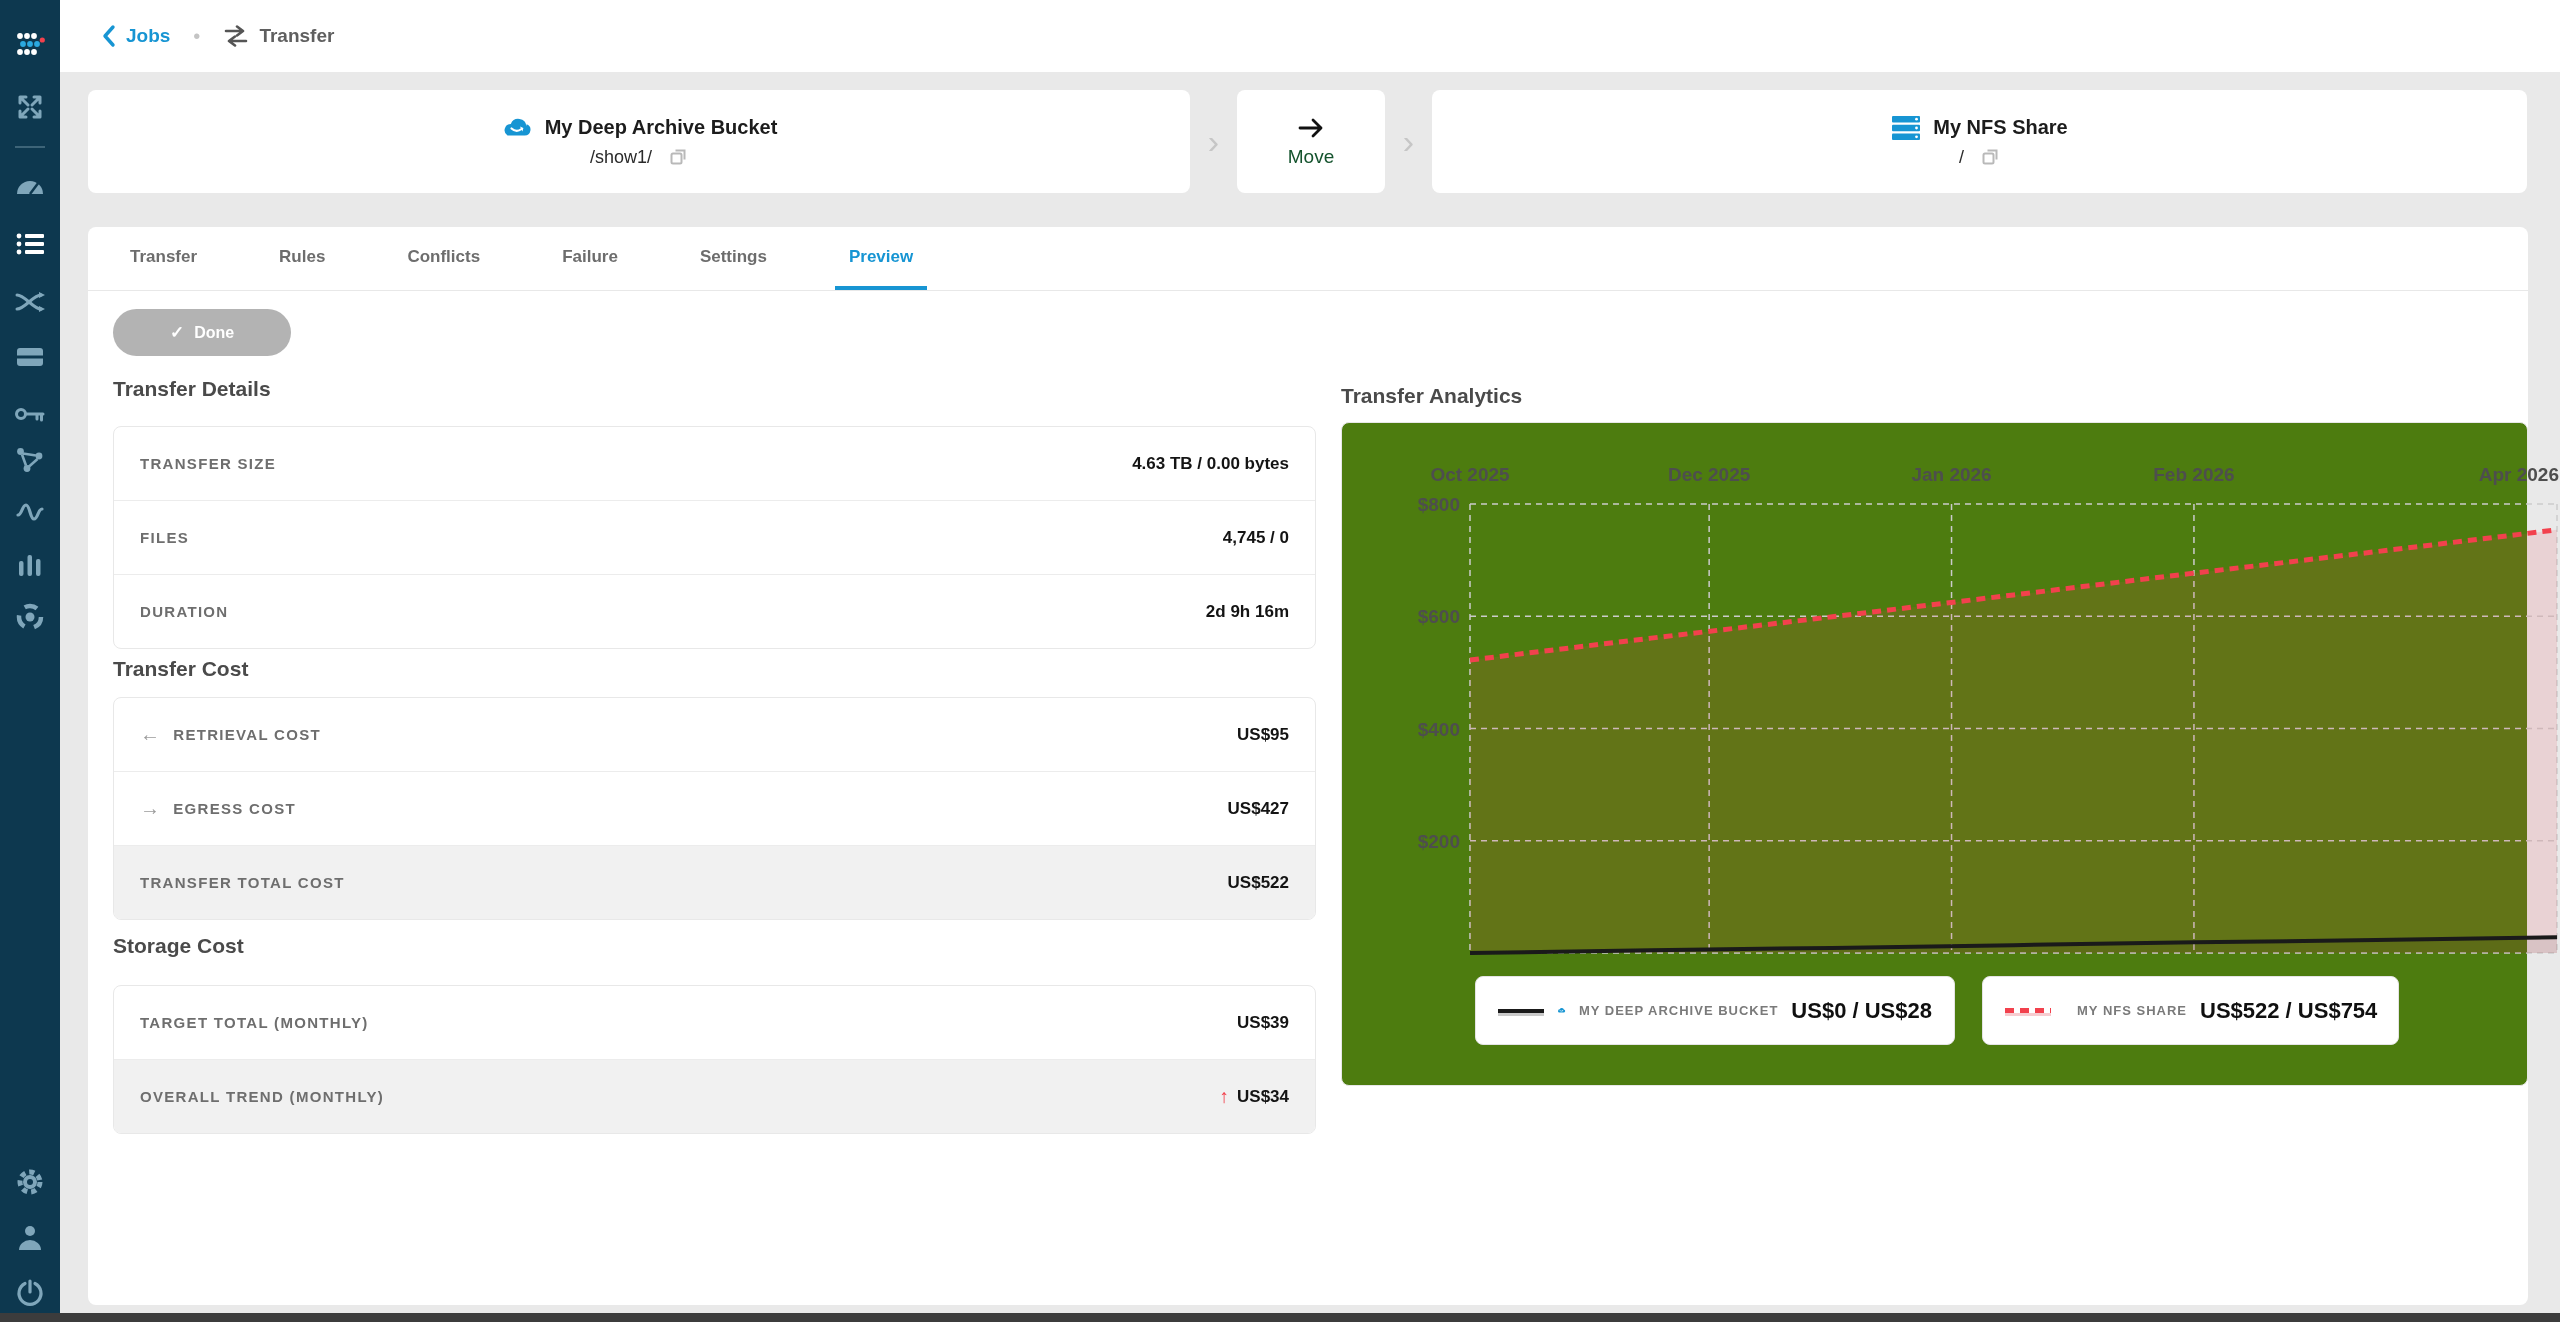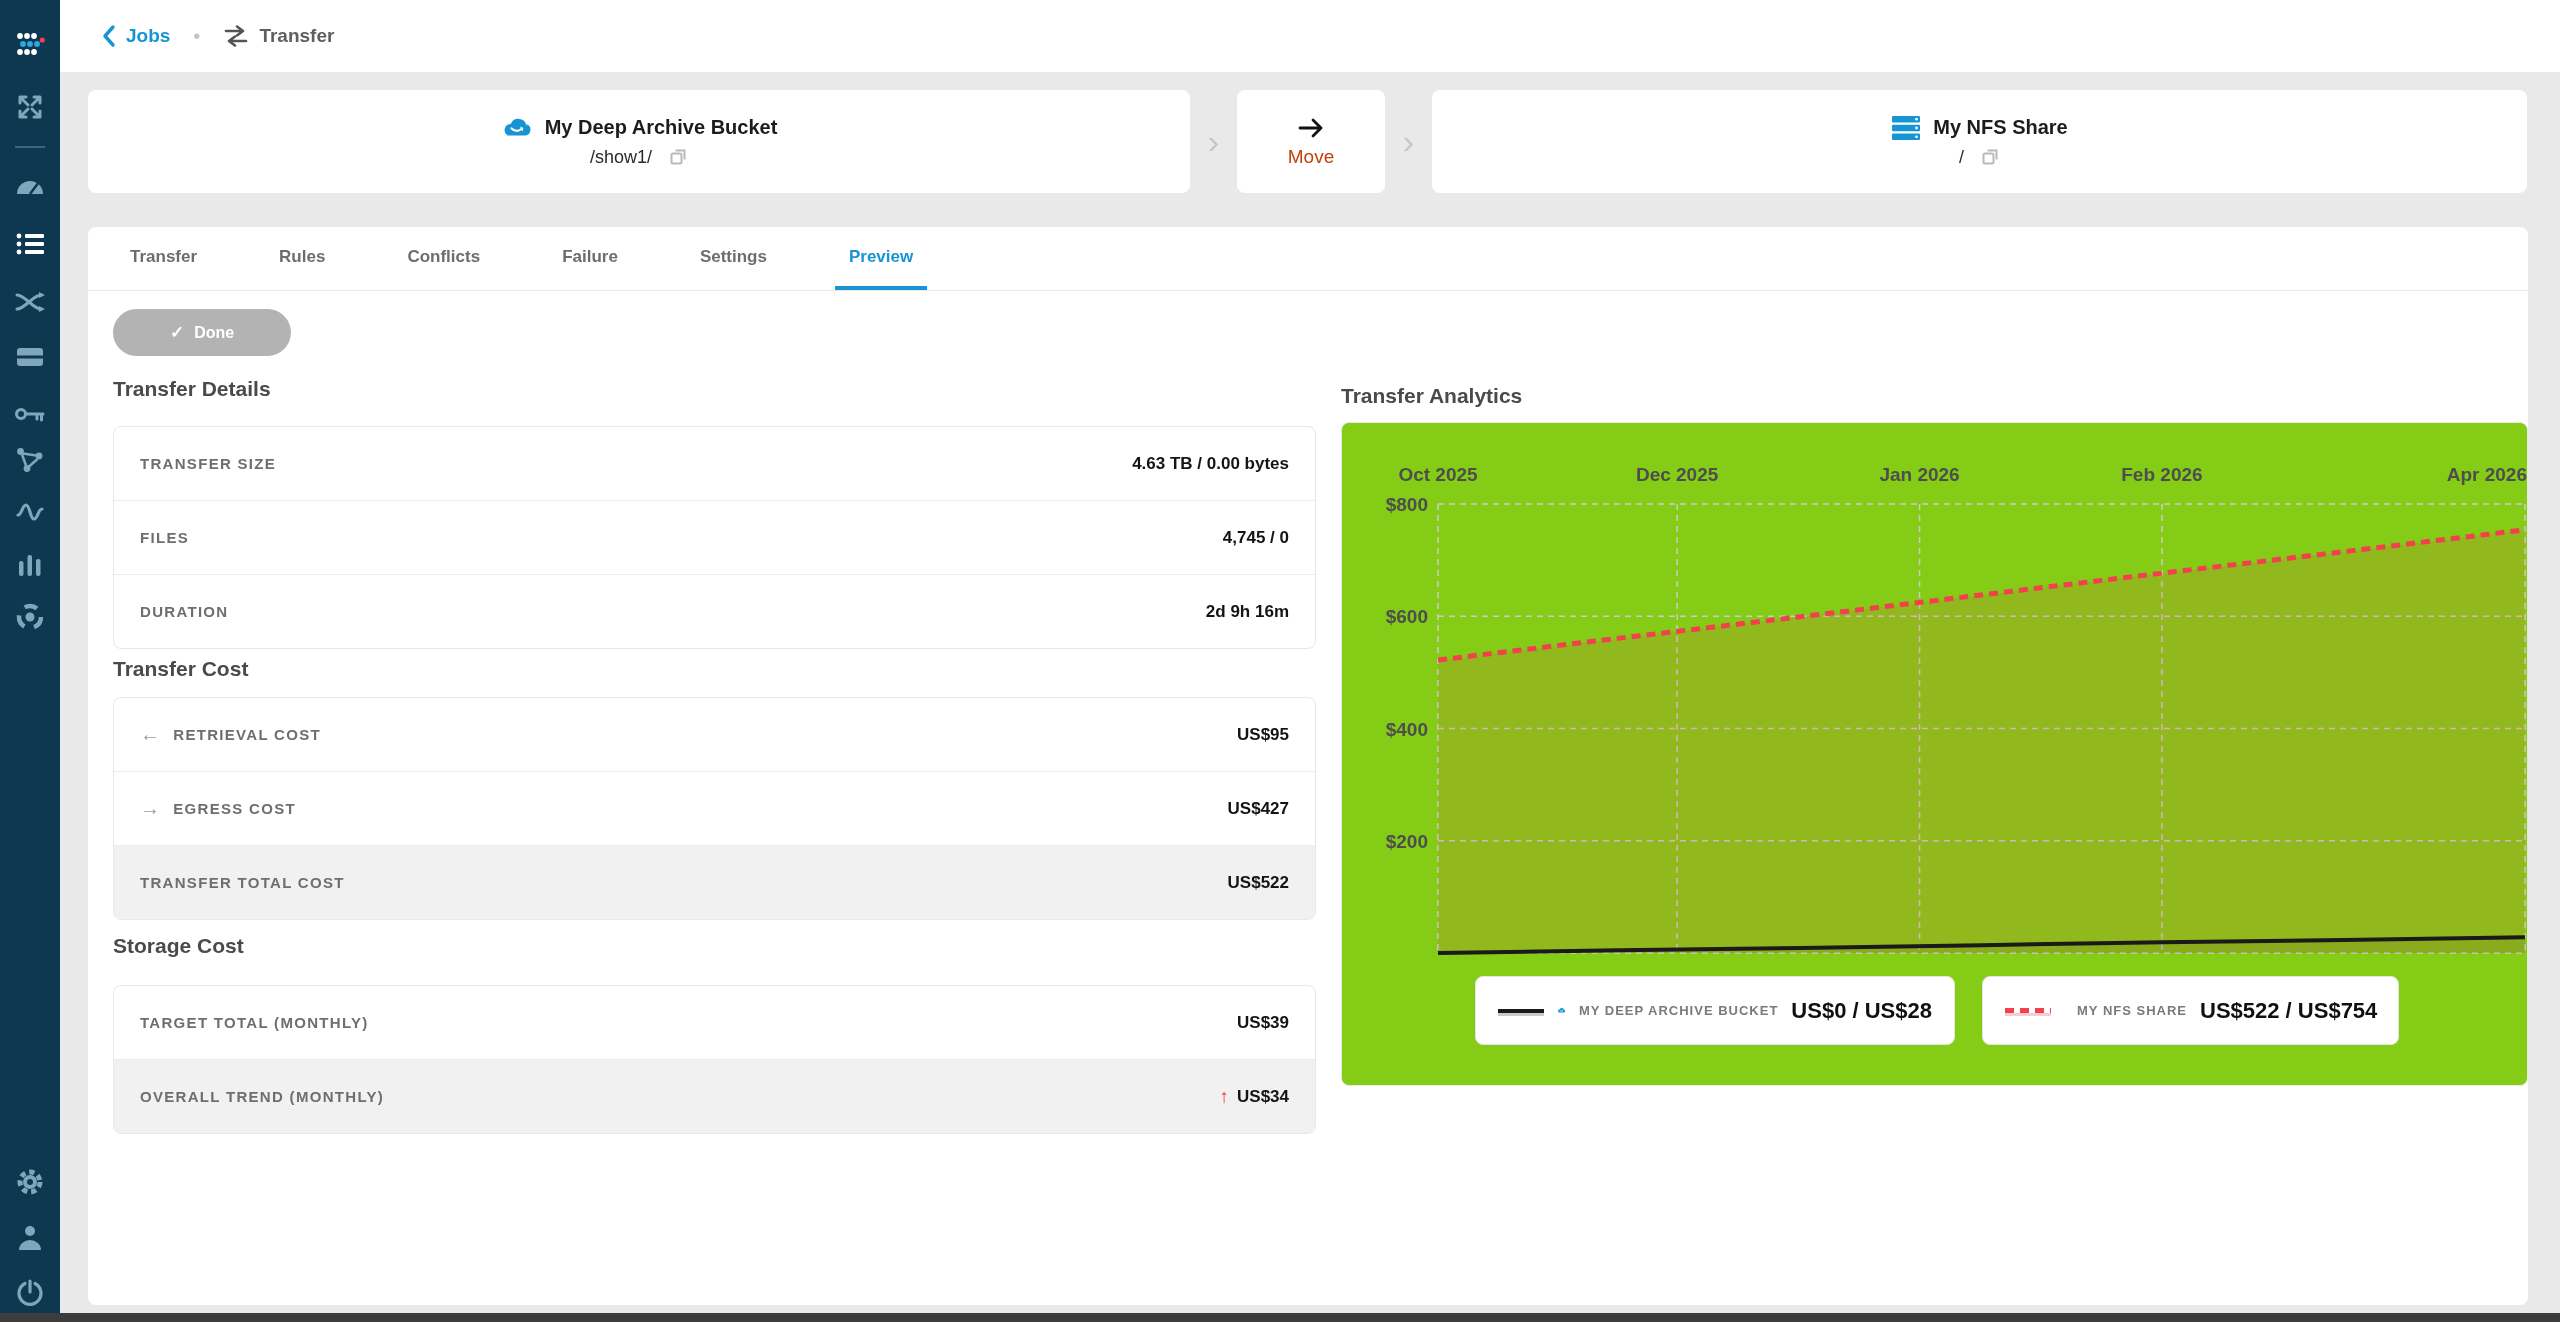--- a/index.html
+++ b/index.html
@@ -34,21 +34,21 @@
   .ep-card{background:#fff;border-radius:8px;display:flex;flex-direction:column;
            align-items:center;justify-content:center;gap:7px;}
   .ep-source{width:1102px;}
   .ep-target{width:1095px;}
   .ep-name{display:flex;align-items:center;gap:12px;font-size:20px;font-weight:600;color:#1c1c1c;}
   .ep-path{display:flex;align-items:center;gap:16px;font-size:18px;color:#2a2a2a;}
   .chev{width:47px;display:flex;align-items:center;justify-content:center;
         color:#c6c6c6;font-size:34px;}
   .move-card{width:148px;background:#fff;border-radius:8px;display:flex;flex-direction:column;
              align-items:center;justify-content:center;gap:6px;cursor:pointer;}
-  .move-label{font-size:19px;color:#c2410c;}
+  .move-label{font-size:19px;color:#14532d;}
   
   .main-card{position:absolute;left:88px;top:227px;width:2440px;height:1078px;background:#fff;
              border-radius:8px;}
   .tabs{display:flex;height:63px;border-bottom:1px solid #e8e8e8;padding-left:28px;gap:54px;}
   .tab{display:flex;align-items:center;padding:0 14px;font-size:17px;font-weight:bold;color:#6d6d6d;
        border-bottom:4px solid transparent;box-sizing:border-box;cursor:pointer;white-space:nowrap;}
   .tab.active{color:#1795D3;border-bottom-color:#1795D3;}
   .btn-done{position:absolute;left:25px;top:82px;width:178px;height:47px;border-radius:24px;
             background:#b3b3b3;border:none;color:#fff;font-weight:bold;font-size:16px;
             display:flex;align-items:center;justify-content:center;gap:10px;cursor:pointer;}
@@ -62,22 +62,22 @@
        padding:0 26px;border-top:1px solid #ececec;}
   .row:first-child{border-top:none;}
   .row.total{background:#f1f1f1;}
   .lbl{font-size:15px;font-weight:bold;color:#6e6e6e;letter-spacing:1.3px;
        display:flex;align-items:center;gap:12px;}
   .val{font-size:17px;font-weight:bold;color:#141414;display:flex;align-items:center;gap:8px;}
   .arrow-glyph{color:#9a9a9a;font-size:20px;font-weight:normal;}
   .trend-up{color:#F2414D;font-size:19px;}
   
   .right-col{position:absolute;left:1253px;top:157px;width:1187px;}
-  .chart-card{position:absolute;top:38px;left:0;width:1187px;height:664px;background:#84cc16;
-              border:1px solid #e7e7e7;border-radius:8px;box-sizing:border-box;}
+  .chart-card{position:absolute;top:38px;left:0;width:1187px;height:664px;background:#4d7c0f;
+              border:1px solid #e7e7e7;border-radius:8px;box-sizing:border-box;padding-left:32px;}
   #chart-svg{display:block;}
   .grid{stroke:#cbcbcb;stroke-width:1.5;stroke-dasharray:6 5;}
   .xtick,.ytick{font-family:"Liberation Sans",sans-serif;font-size:19px;font-weight:bold;fill:#4e4e4e;}
   .legend{position:absolute;left:133px;top:553px;display:flex;gap:27px;}
   .legend-card{height:69px;border:1px solid #e4e4e4;border-radius:8px;background:#fff;
                display:flex;align-items:center;padding:0 22px;gap:13px;box-sizing:border-box;}
   .lg1{width:480px;} .lg2{width:417px;}
   .swatch-solid{width:46px;height:4px;background:#1a1a1a;box-shadow:0 3px 0 #c9c9c9;flex:none;}
   .swatch-dashed{width:46px;height:5px;flex:none;
      background:repeating-linear-gradient(90deg,#F2414D 0 9px,transparent 9px 15px);

